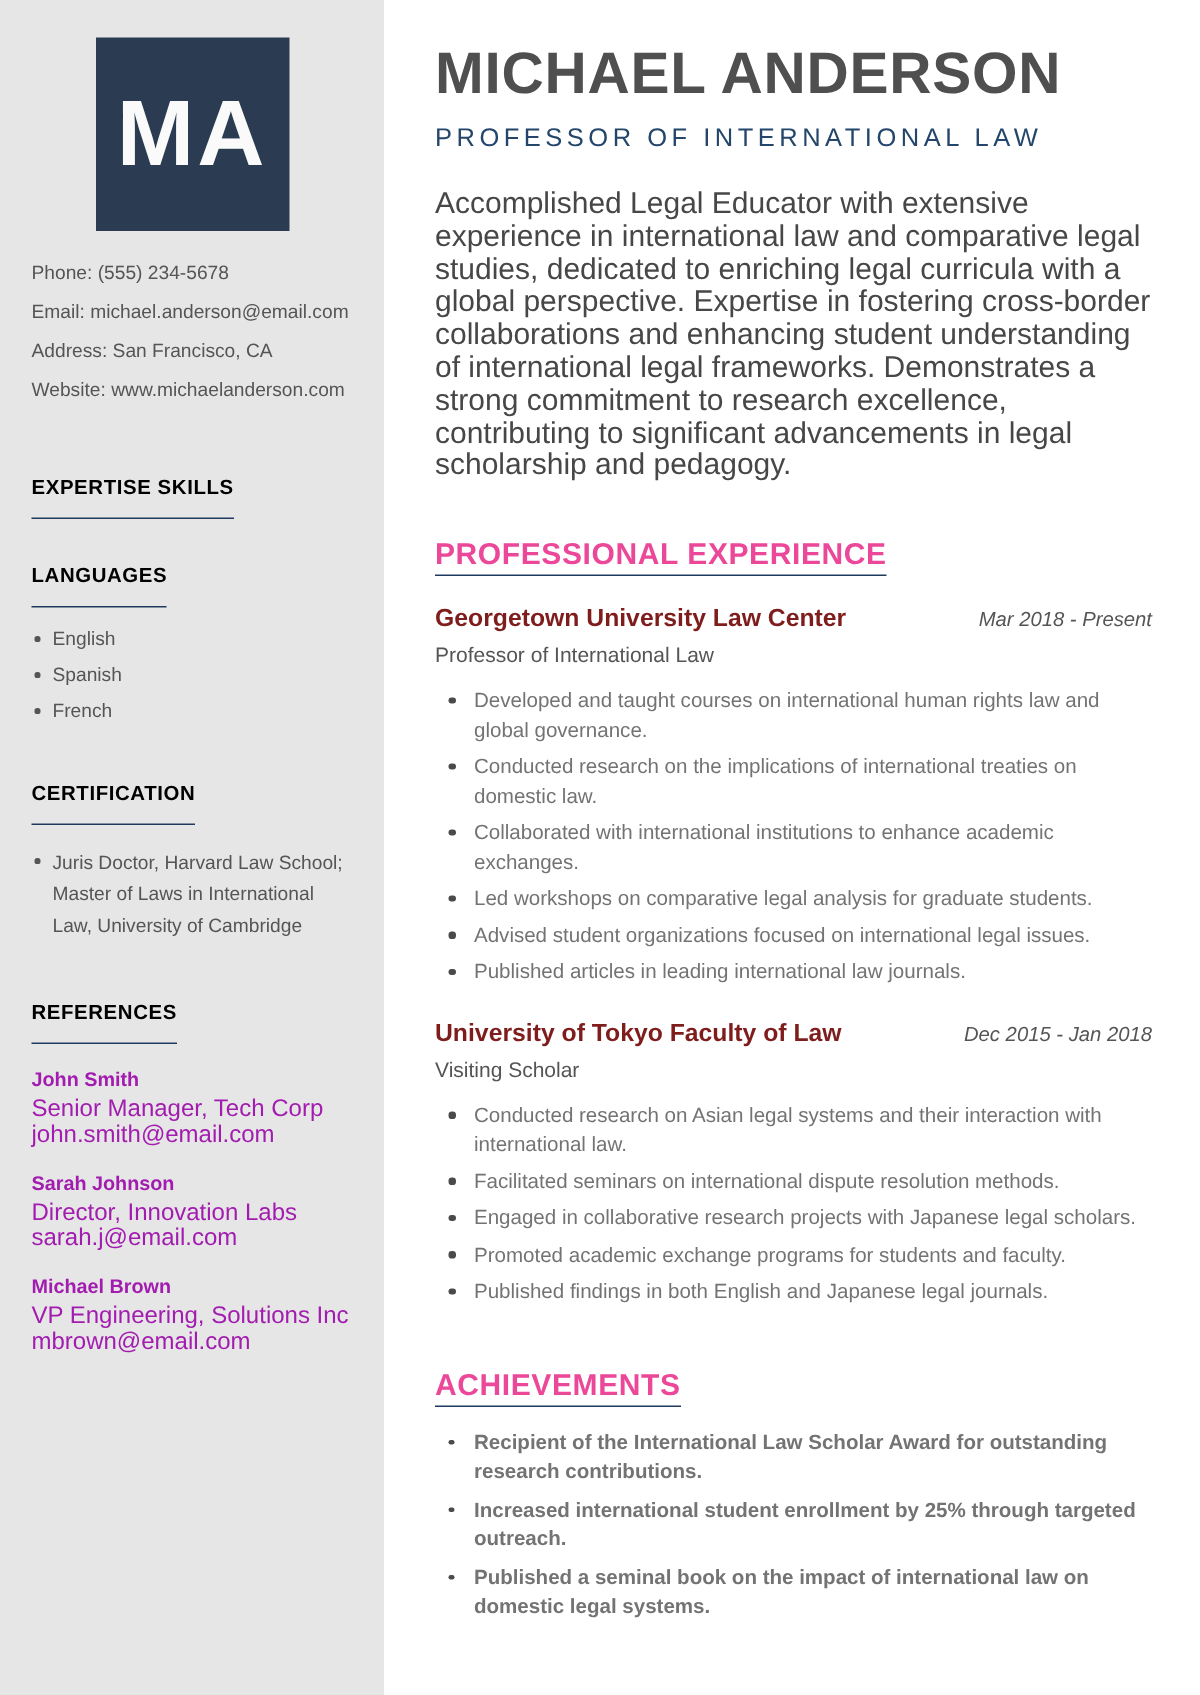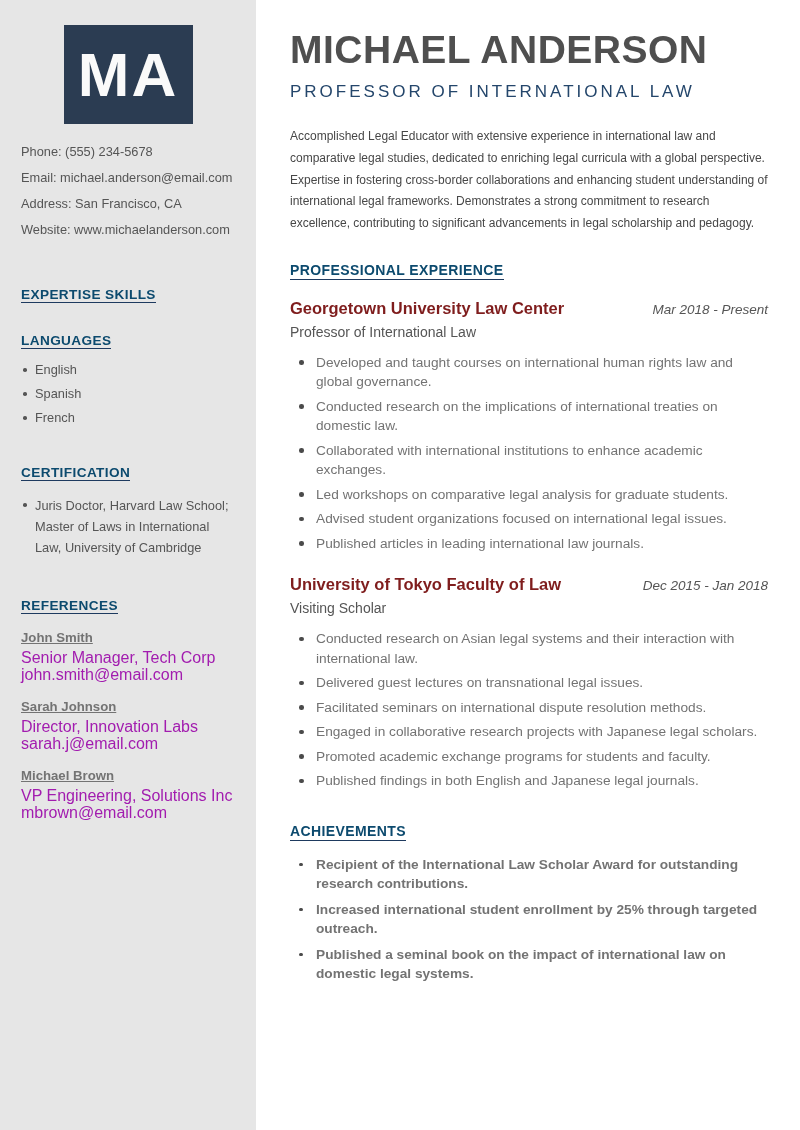--- a/index.html
+++ b/index.html
@@ -14,64 +14,63 @@
 
   
   .sidebar {
     position: absolute;
     left: 0; top: 0; bottom: 0;
     width: 256px;
     background: #e6e6e6;
     padding: 0 21px;
   }
   .monogram {
-    width: 129px; height: 99px;
+    width: 129px; height: 129px;
     margin: 25px auto 0 auto;
     background: #2b3c52;
     color: #fafafa;
     display: flex; align-items: center; justify-content: center;
     font-size: 62px; font-weight: 700; letter-spacing: 2px;
   }
   .contact { margin-top: 21px; margin-bottom: 20px; }
   .contact p {
     font-size: 12.8px; line-height: 14px;
     color: #555555;
     margin-bottom: 12px;
   }
   .side-heading {
     display: inline-block;
     margin-top: 30px;
     font-size: 13.6px; font-weight: 700;
-    color: #0c4a6e;
+    color: #000000;
     letter-spacing: 0.4px;
     border-bottom: 1.5px solid #1e3a5f;
-    padding-bottom: 0;
+    padding-bottom: 13px;
   }
   .side-list { list-style: none; margin-top: 14px; }
   .side-list li {
     position: relative;
     padding-left: 14px;
     font-size: 12.8px; line-height: 14px;
     color: #555555;
     margin-bottom: 10px;
   }
   .side-list li::before {
     content: "";
     position: absolute; left: 2px; top: 5px;
     width: 3.5px; height: 3.5px; border-radius: 50%;
     background: #555555;
   }
   .side-list.multiline li { line-height: 21px; }
   .side-list.multiline li::before { top: 8px; }
 
   .ref-entry { margin-top: 16px; }
   .ref-entry .ref-name {
-    font-size: 13.2px; font-weight: 700; color: #737373;
+    font-size: 13.2px; font-weight: 700; color: #a21caf;
     margin-bottom: 4px;
-    text-decoration: underline;
   }
   .ref-entry .ref-line {
     font-size: 16px; line-height: 17px; color: #a21caf;
   }
 
   
   .main {
     position: absolute;
     left: 256px; right: 0; top: 0; bottom: 0;
     background: #ffffff;
@@ -84,28 +83,28 @@
     line-height: 1;
   }
   .job-title {
     margin-top: 13px;
     font-size: 17px;
     color: #24466b;
     letter-spacing: 3px;
   }
   .summary {
     margin-top: 24px;
-    font-size: 12px; line-height: 21.8px;
+    font-size: 20px; line-height: 21.8px;
     color: #474747;
   }
   .main-heading {
     display: inline-block;
-    margin-top: 27px;
-    font-size: 14px; font-weight: 700;
-    color: #0c4a6e;
+    margin-top: 37px;
+    font-size: 20px; font-weight: 700;
+    color: #ec4899;
     letter-spacing: 0.4px;
     border-bottom: 1.5px solid #1e3a5f;
     padding-bottom: 1px;
   }
   .job { margin-top: 19px; }
   .job-header {
     display: flex; justify-content: space-between; align-items: baseline;
   }
   .company {
     font-size: 16.5px; font-weight: 700;
@@ -209,21 +208,20 @@
   </section>
 
   <section class="job" style="margin-top:22px;">
     <div class="job-header">
       <span class="company">University of Tokyo Faculty of Law</span>
       <span class="dates">Dec 2015 - Jan 2018</span>
     </div>
     <div class="role">Visiting Scholar</div>
     <ul class="bullets">
       <li>Conducted research on Asian legal systems and their interaction with international law.</li>
-      <li>Delivered guest lectures on transnational legal issues.</li>
       <li>Facilitated seminars on international dispute resolution methods.</li>
       <li>Engaged in collaborative research projects with Japanese legal scholars.</li>
       <li>Promoted academic exchange programs for students and faculty.</li>
       <li>Published findings in both English and Japanese legal journals.</li>
     </ul>
   </section>
 
   <div class="main-heading">ACHIEVEMENTS</div>
   <ul class="bullets small-dot achievements-list">
     <li>Recipient of the International Law Scholar Award for outstanding research contributions.</li>

